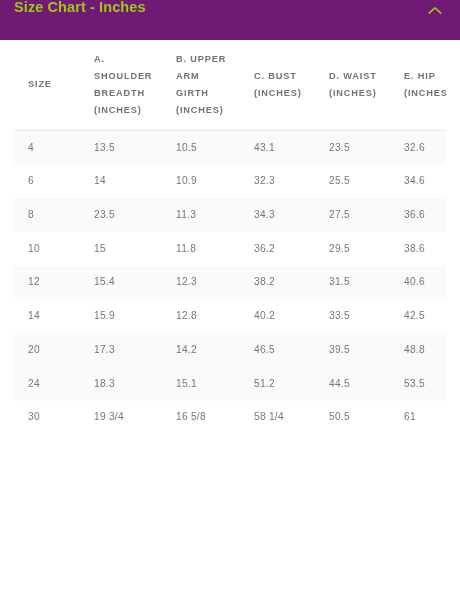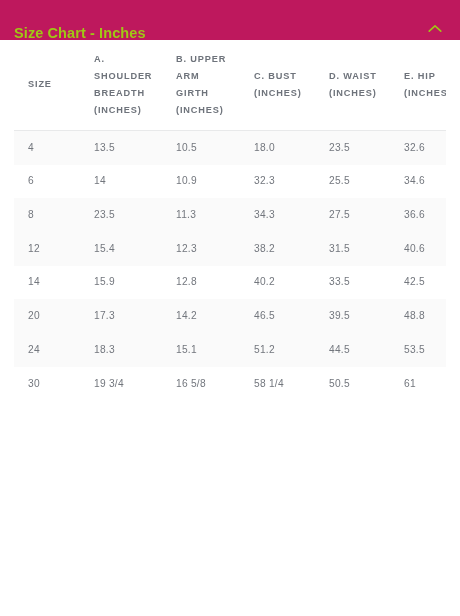--- a/index.html
+++ b/index.html
@@ -24,25 +24,25 @@
   }
 
   
   .chart-header {
     position: absolute;
     left: 0;
     top: 0;
     width: 460px;
     height: 40px;
     display: flex;
-    align-items: flex-end;
+    align-items: flex-start;
     justify-content: space-between;
     padding: 0 14px 0 14px;
     box-sizing: border-box;
-    background: #be185d;
+    background: #701a75;
     cursor: pointer;
   }
   .chart-title {
     font-size: 14.5px;
     font-weight: bold;
     color: #9fc815;
     letter-spacing: 0.1px;
     line-height: 1;
     white-space: nowrap;
   }
@@ -166,40 +166,48 @@
               <span class="hdr">E. HIP</span>
               <span class="hdr">(INCHES)</span>
             </th>
           </tr>
       </thead>
       <tbody>
           <tr class="odd">
             <td>4</td>
             <td>13.5</td>
             <td>10.5</td>
-            <td>18.0</td>
+            <td>43.1</td>
             <td>23.5</td>
             <td>32.6</td>
           </tr>
           <tr class="even">
             <td>6</td>
             <td>14</td>
             <td>10.9</td>
             <td>32.3</td>
             <td>25.5</td>
             <td>34.6</td>
           </tr>
           <tr class="odd">
             <td>8</td>
             <td>23.5</td>
             <td>11.3</td>
             <td>34.3</td>
             <td>27.5</td>
             <td>36.6</td>
           </tr>
+          <tr class="even">
+            <td>10</td>
+            <td>15</td>
+            <td>11.8</td>
+            <td>36.2</td>
+            <td>29.5</td>
+            <td>38.6</td>
+          </tr>
           <tr class="odd">
             <td>12</td>
             <td>15.4</td>
             <td>12.3</td>
             <td>38.2</td>
             <td>31.5</td>
             <td>40.6</td>
           </tr>
           <tr class="even">
             <td>14</td>

